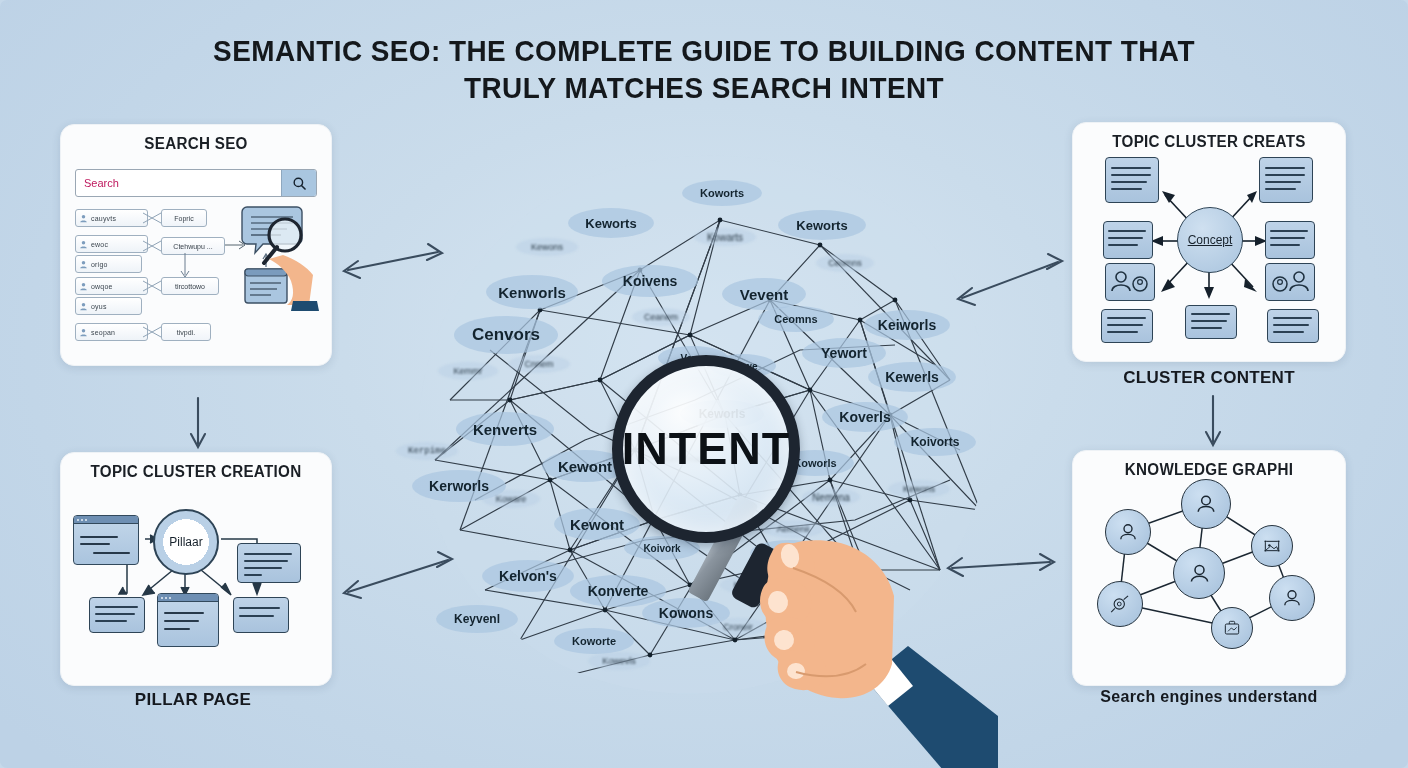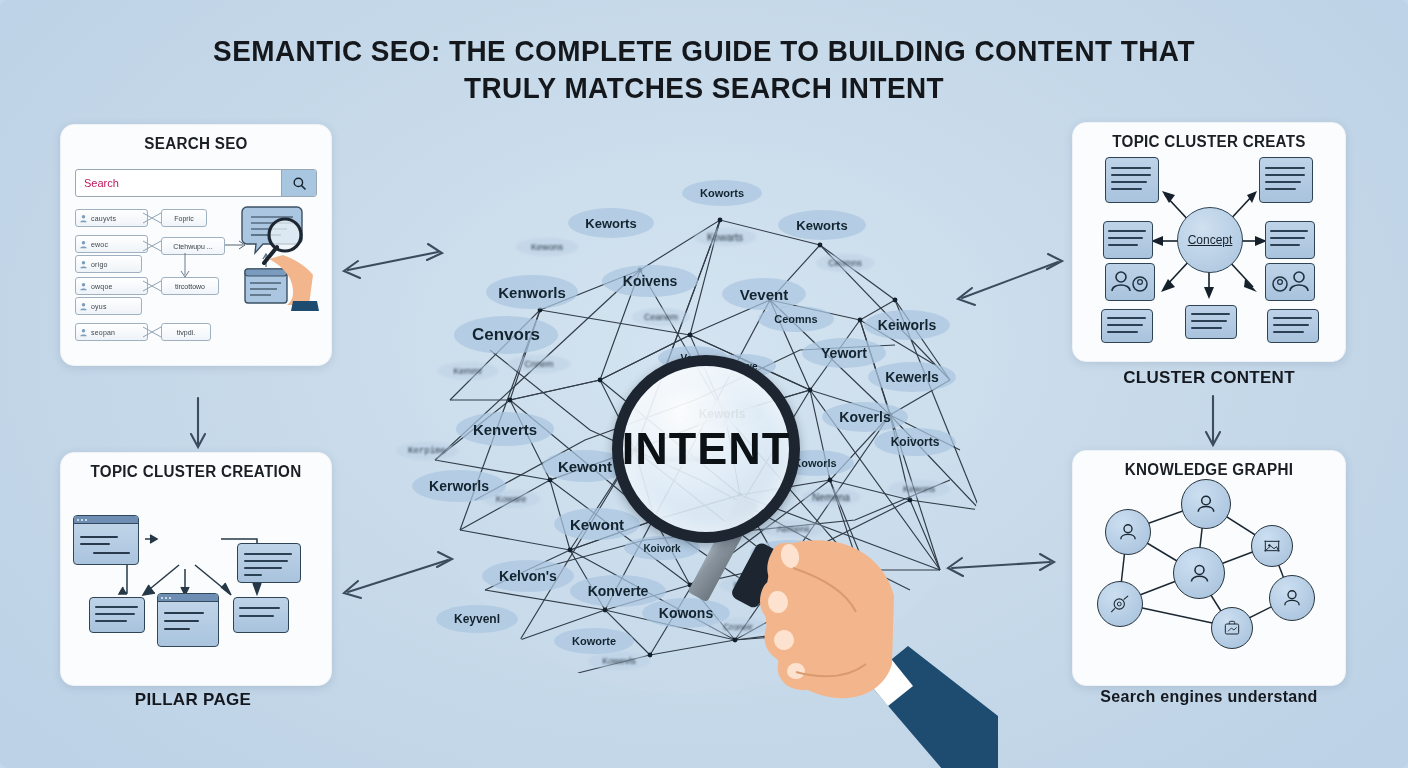--- a/index.html
+++ b/index.html
@@ -302,21 +302,21 @@
       </div>
     <div class="kw" style="left:478px;top:212px;width:88px;height:30px;font-size:14px;">
         <span>Kewerls</span>
       </div>
     <div class="kw" style="left:368px;top:156px;width:76px;height:26px;font-size:11px;">
         <span>Ceomns</span>
       </div>
     <div class="kw" style="left:432px;top:252px;width:86px;height:30px;font-size:14px;">
         <span>Koverls</span>
       </div>
-    <div class="kw" style="left:484px;top:278px;width:82px;height:28px;font-size:12px;">
+    <div class="kw" style="left:504px;top:278px;width:82px;height:28px;font-size:12px;">
         <span>Koivorts</span>
       </div>
     <div class="kw" style="left:386px;top:300px;width:78px;height:26px;font-size:11px;">
         <span>Koworls</span>
       </div>
     <div class="kw" style="left:290px;top:250px;width:84px;height:28px;font-size:12px;">
         <span>Keworls</span>
       </div>
     <div class="kw" style="left:292px;top:30px;width:80px;height:26px;font-size:11px;">
         <span>Koworts</span>
@@ -543,20 +543,24 @@
       <div class="bar">
           <s></s>
           <s></s>
           <s></s>
         </div>
       <i style="top:20px;width:58%"></i>
         <i style="top:27px;width:46%"></i>
       <i style="top:36px;left:30%;width:58%"></i>
     </div>
 
+    <div class="cnode" style="left:92px;top:56px;width:62px;height:62px;border-width:2px;
+                background:radial-gradient(circle at 50% 50%,#ffffff 0 52%,#b9d0e6 52% 100%);">
+      <span>Pillaar</span>
+    </div>
 
     <div class="doc" style="left:176px;top:90px;width:62px;height:38px;">
       <i style="top:9px;width:78%"></i>
         <i style="top:16px;width:72%"></i>
       <i style="top:23px;width:62%"></i>
         <i style="top:30px;width:30%"></i>
     </div>
 
     <div class="doc" style="left:28px;top:144px;width:54px;height:34px;">
       <i style="top:8px;width:80%"></i>

